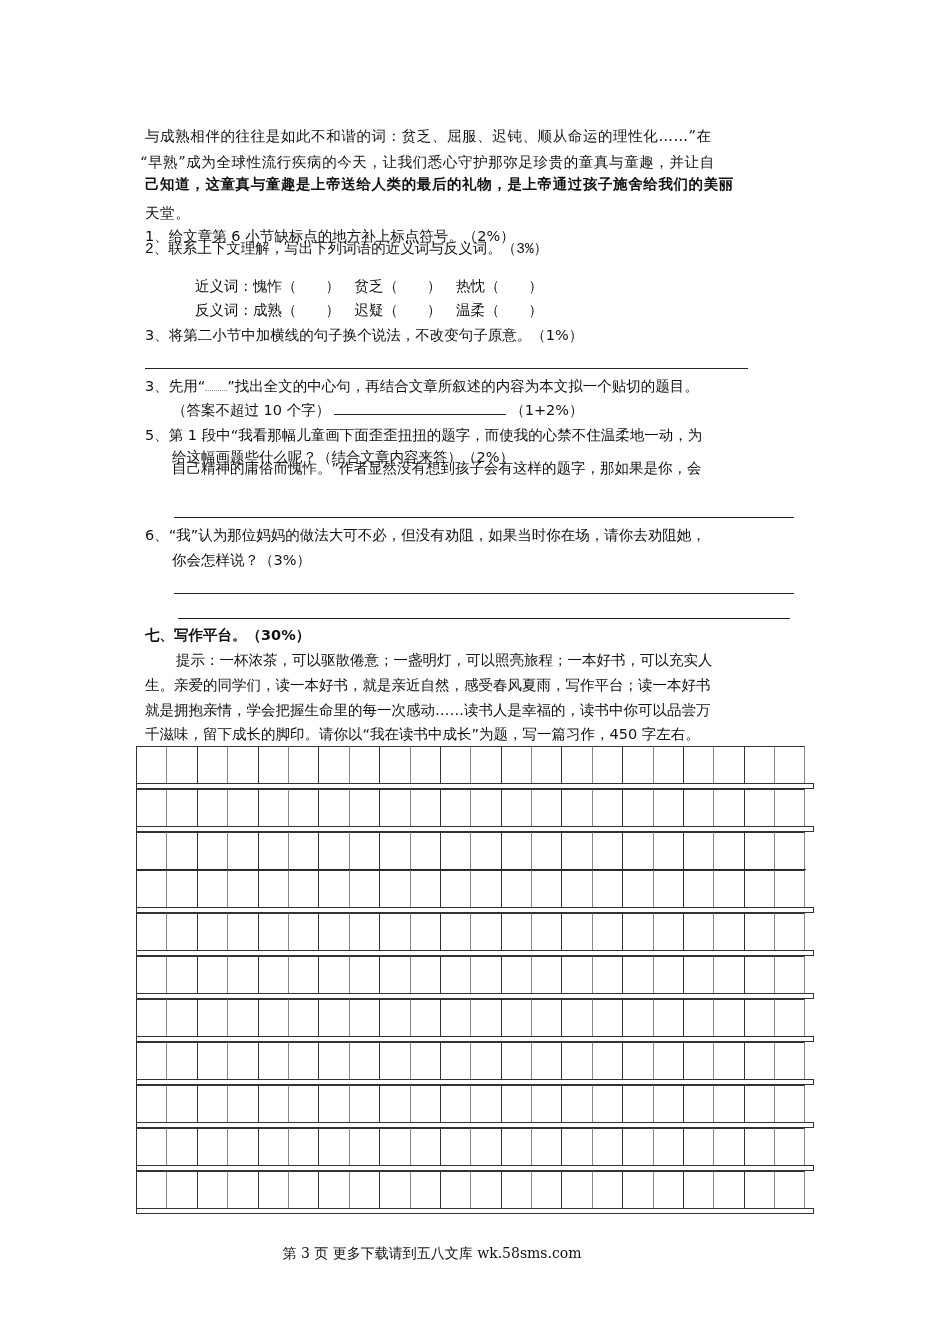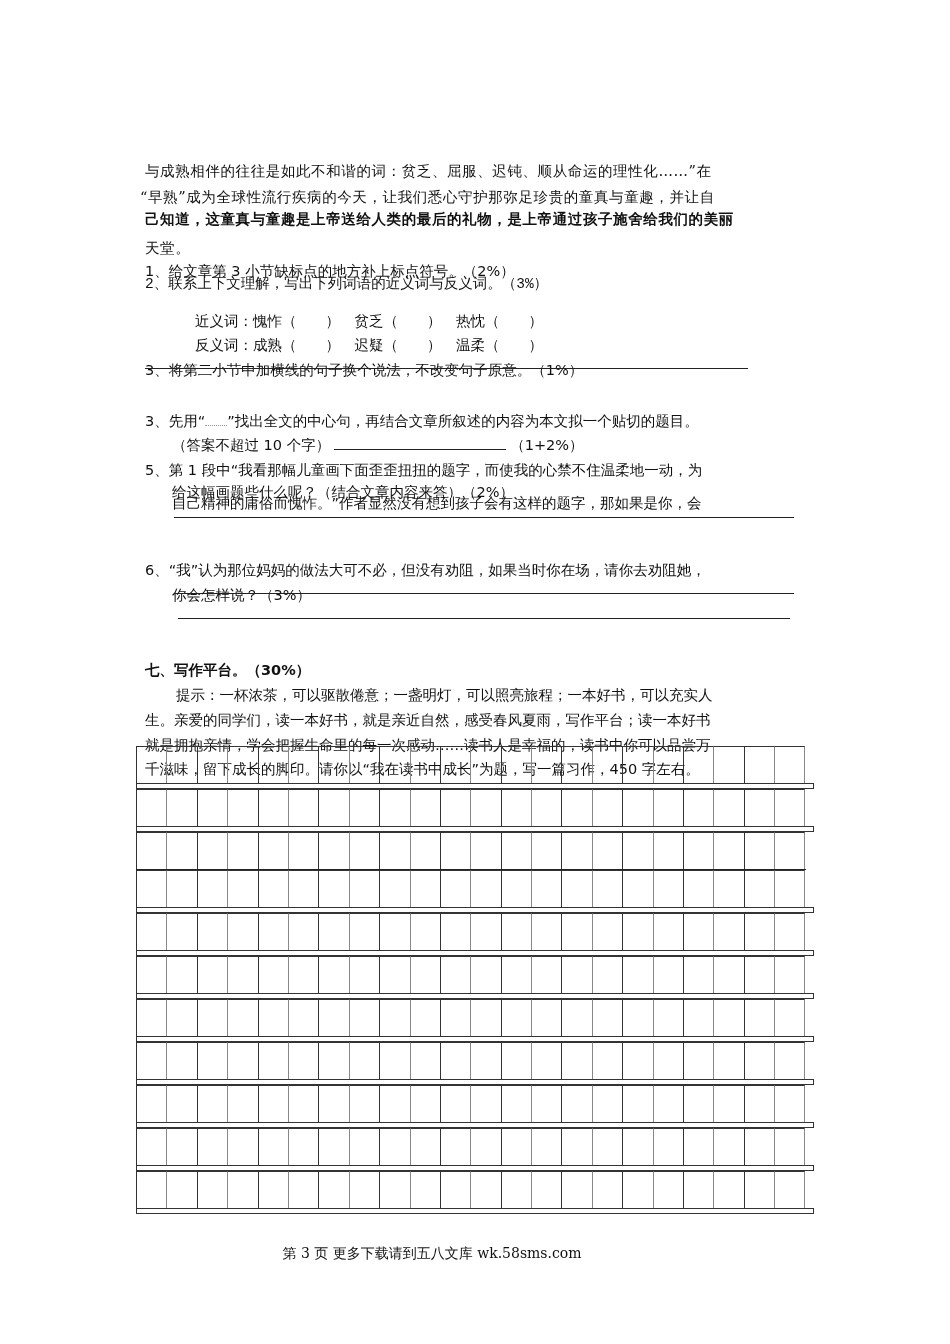--- a/index.html
+++ b/index.html
@@ -1,17 +1,17 @@
 <!DOCTYPE html>
 <html><head>
   <meta charset="utf-8">
   <style>
     html, body { margin: 0; padding: 0; background: #ffffff; }
     body { width: 950px; height: 1344px; position: relative; overflow: hidden; color: #111; }
-    .line { position: absolute; left: 145px; font-size: 14.5px; white-space: nowrap; line-height: 22px; margin-top: 35px; }
+    .line { position: absolute; left: 145px; font-size: 14.5px; white-space: nowrap; line-height: 22px; }
     .passage { font-family: "DejaVu Serif", serif; font-size: 14.5px; letter-spacing: 0.6px; }
     .q { font-family: "DejaVu Sans", sans-serif; font-size: 14.5px; }
     .indent { left: 172px; }
     .indent2 { left: 195px; }
     .blank { position: absolute; border-bottom: 1.3px solid #222; height: 0; }
     .inline-blank { display: inline-block; width: 172px; border-bottom: 1.3px solid #222; height: 14px; vertical-align: baseline; margin: 0 4px; }
     .wavy { display: inline-block; width: 22px; border-bottom: 1px dotted #999; height: 10px; }
     .heading { font-weight: bold; }
     #grid { position: absolute; left: 136px; top: 746px; width: 678px; }
     .grow { position: relative; display: flex; height: 37px; }
@@ -23,21 +23,21 @@
     #footer { position: absolute; top: 1245px; left: 0; width: 864px; text-align: center; font-family: "DejaVu Serif", serif; font-size: 14px; }
   </style>
 </head>
 <body>
 
 <div class="line passage" style="top:125px;">与成熟相伴的往往是如此不和谐的词：贫乏、屈服、迟钝、顺从命运的理性化……”在</div>
 <div class="line passage" style="top:151px; left:140px;">“早熟”成为全球性流行疾病的今天，让我们悉心守护那弥足珍贵的童真与童趣，并让自</div>
 <div class="line passage" style="top:173px;font-weight:bold;">己知道，这童真与童趣是上帝送给人类的最后的礼物，是上帝通过孩子施舍给我们的美丽</div>
 <div class="line passage" style="top:202px;">天堂。</div>
 
-<div class="line q" style="top:225px;">1、给文章第 3 小节缺标点的地方补上标点符号。（2%）</div>
+<div class="line q" style="top:225px;">1、给文章第 6 小节缺标点的地方补上标点符号。（2%）</div>
 <div class="line q" style="top:238px;font-family:Liberation Mono, monospace;">2、联系上下文理解，写出下列词语的近义词与反义词。（3%）</div>
 <div class="line q indent2" style="top:275px;">近义词：愧怍（　　）　贫乏（　　）　热忱（　　）</div>
 <div class="line q indent2" style="top:299px;">反义词：成熟（　　）　迟疑（　　）　温柔（　　）</div>
 <div class="line q" style="top:324px;">3、将第二小节中加横线的句子换个说法，不改变句子原意。（1%）</div>
 <div class="blank" style="top:368px; left:145px; width:603px;"></div>
 
 <div class="line q" style="top:375px;">
   <span>3、先用“</span><span class="wavy"></span><span>”找出全文的中心句，再结合文章所叙述的内容为本文拟一个贴切的题目。</span>
 </div>
 <div class="line q indent" style="top:399px;">

